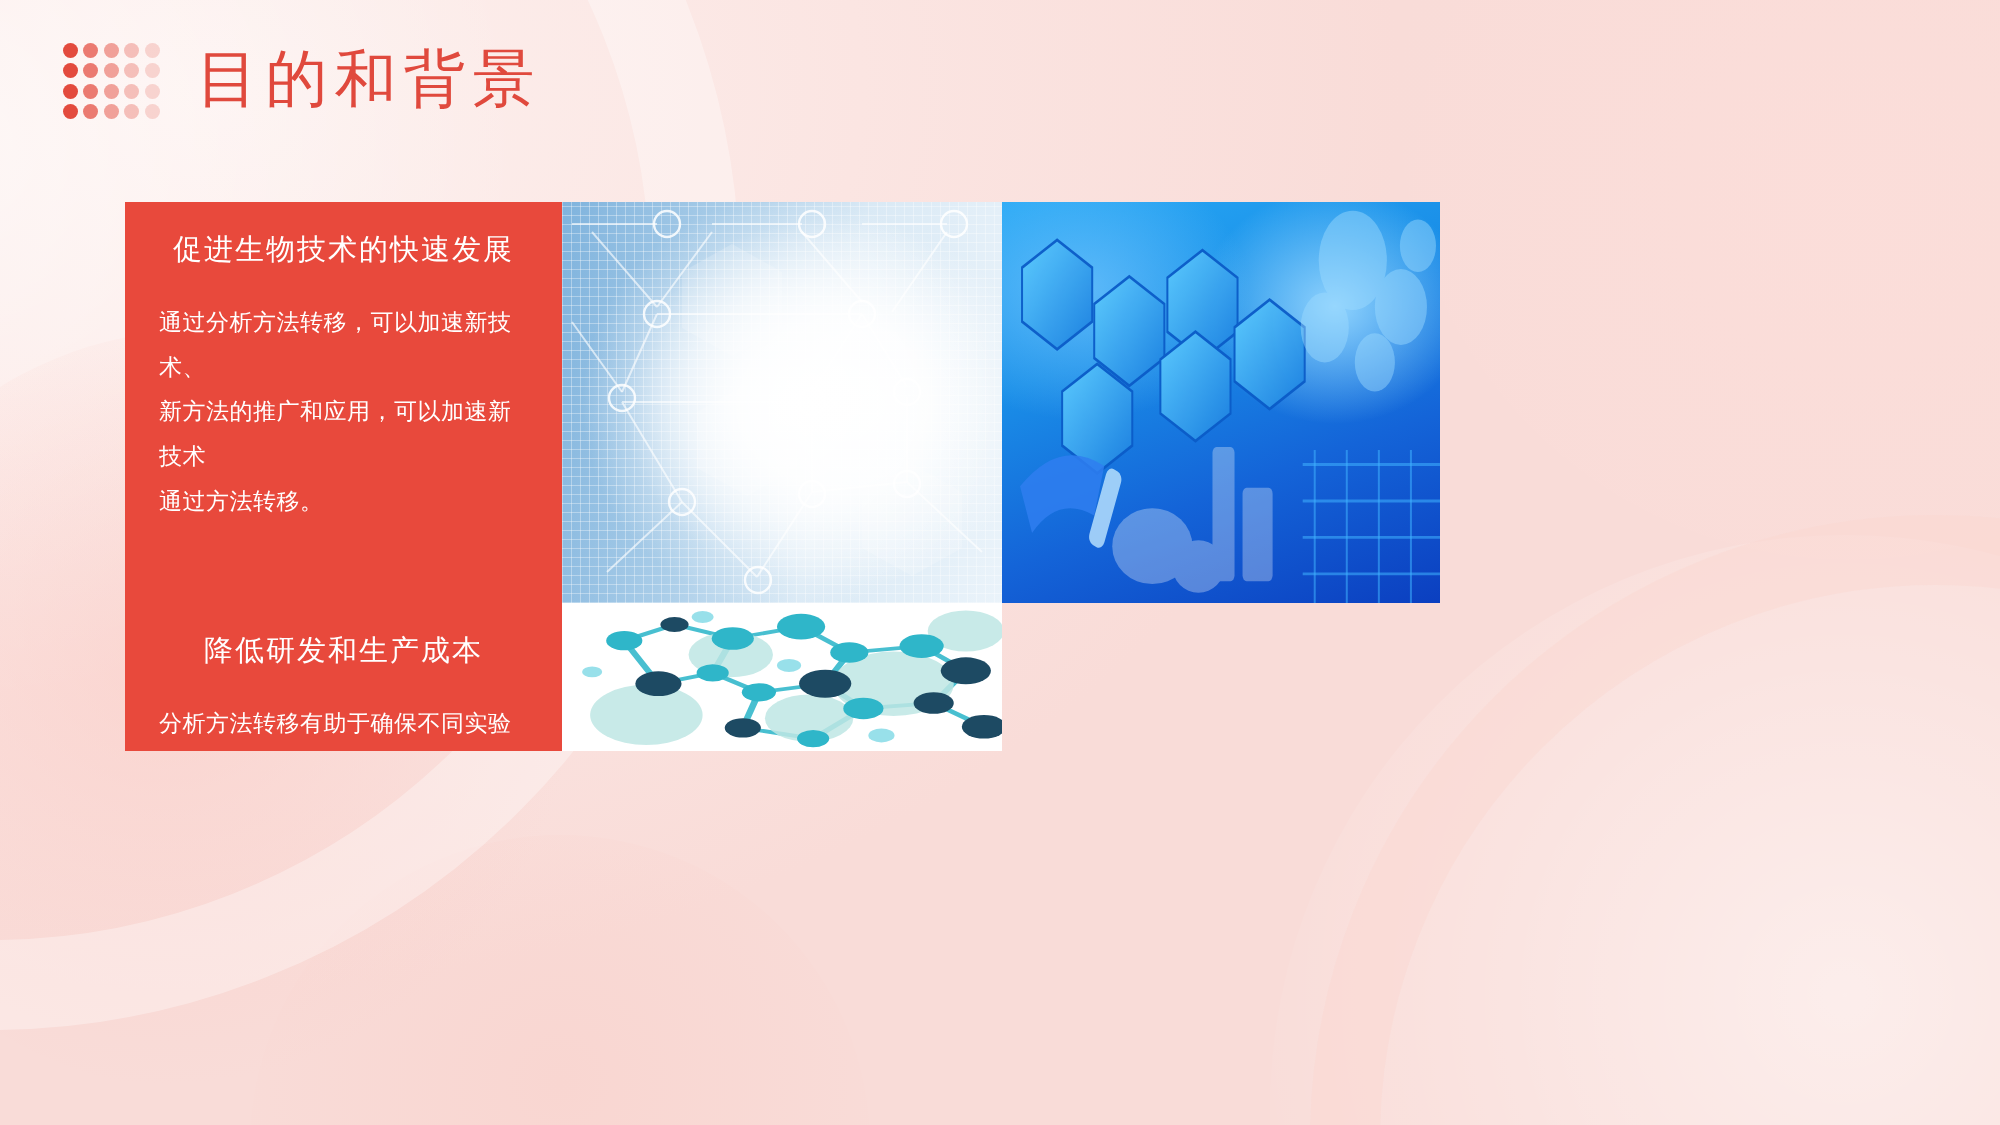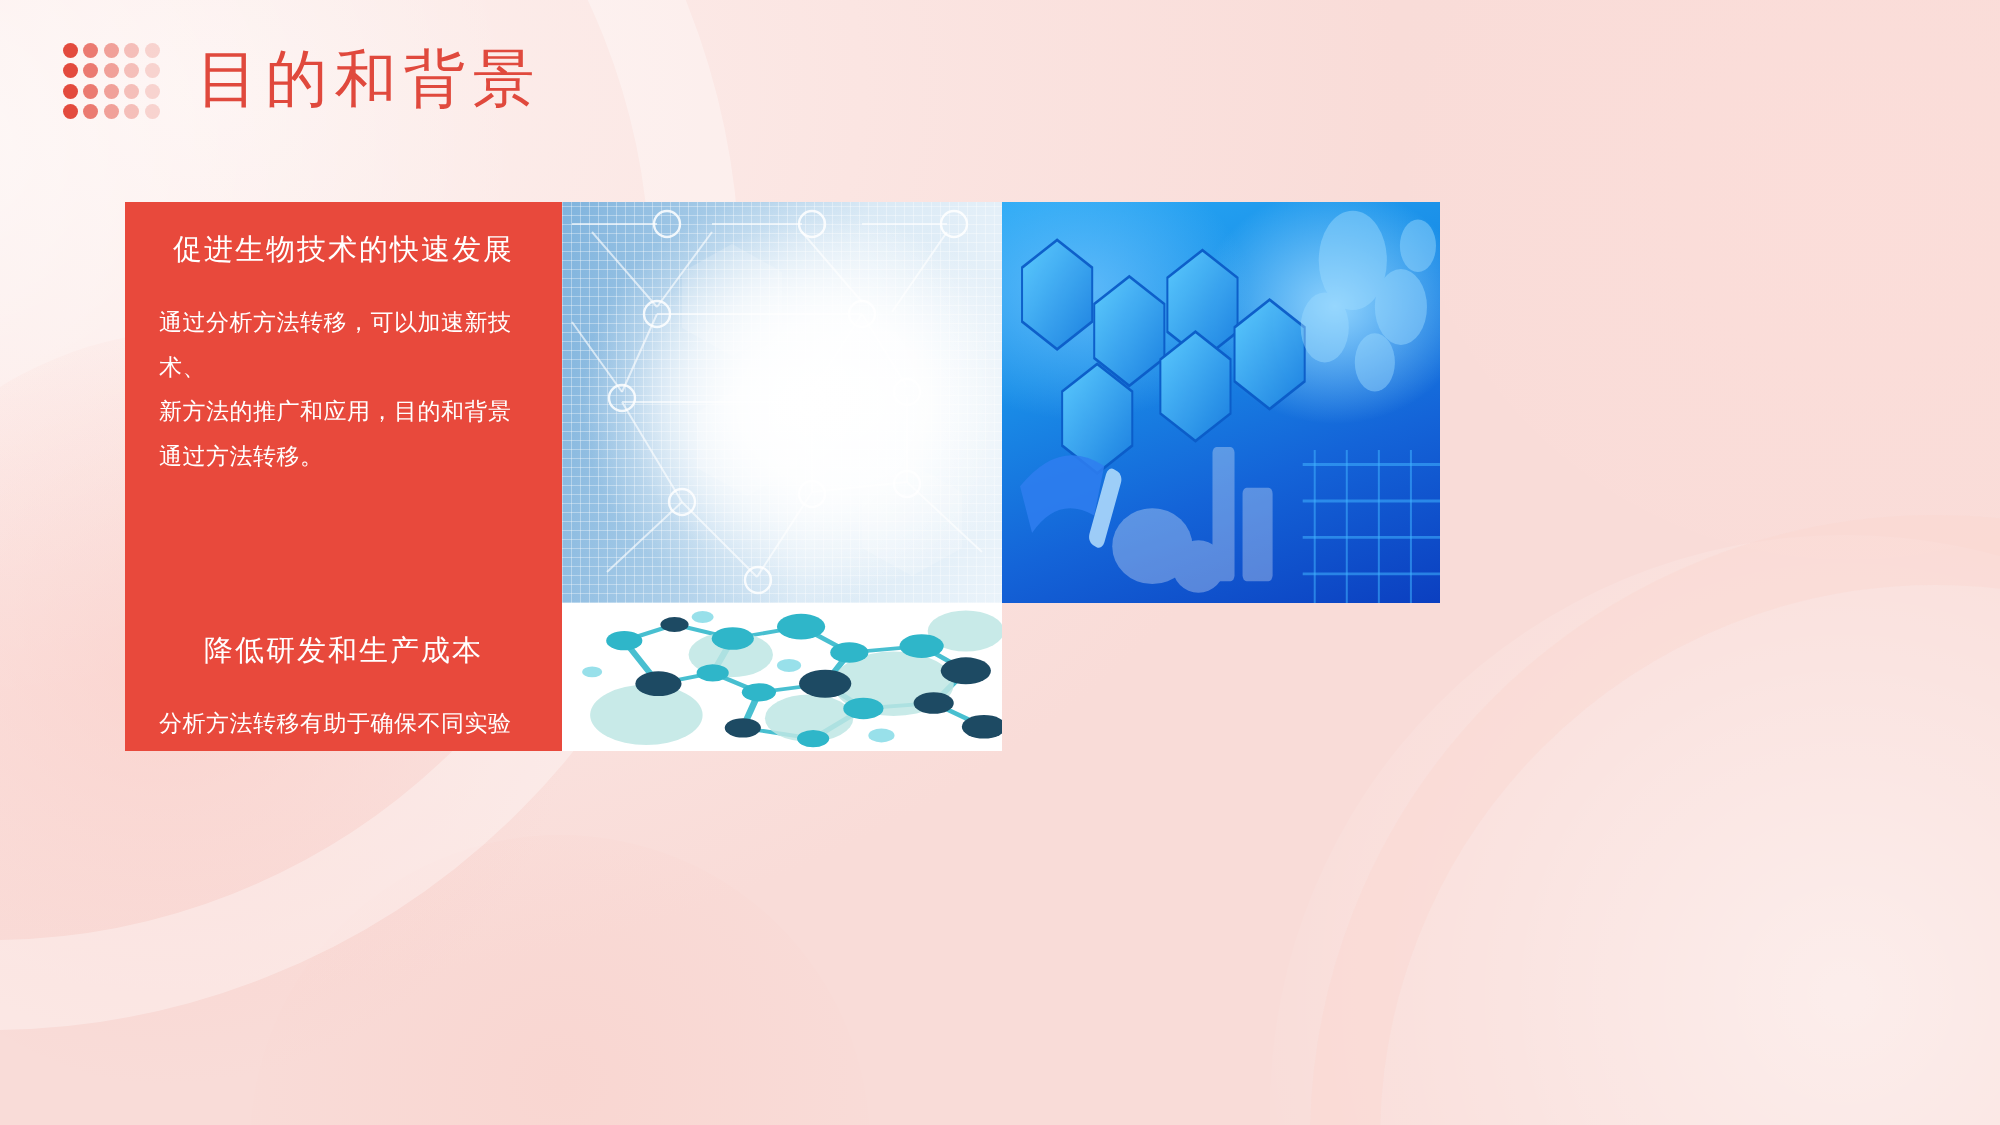--- a/index.html
+++ b/index.html
@@ -131,21 +131,21 @@
     <div id="page-title">目的和背景</div>
   </div>
 
   <div id="card-grid">
 
     <div class="cell red">
       <div class="card-pad">
         <div class="card-title t-center">促进生物技术的快速发展</div>
         <div class="card-body">
           <div>通过分析方法转移，可以加速新技术、</div>
-          <div>新方法的推广和应用，目的和背景</div>
+          <div>新方法的推广和应用，可以加速新技术</div>
           <div>通过方法转移。</div>
         </div>
       </div>
     </div>
 
     <div class="cell pic-net">
       <svg width="100%" height="100%" viewBox="0 0 440 401" preserveAspectRatio="none">
         <g stroke="#ffffff" stroke-opacity="0.62" fill="none" stroke-width="2">
           <path d="M10 22 H95 M150 22 H240 M300 22 H385"></path>
           <path d="M30 30 L95 105 M150 30 L95 105 M240 30 L300 100 M385 30 L330 110"></path>

